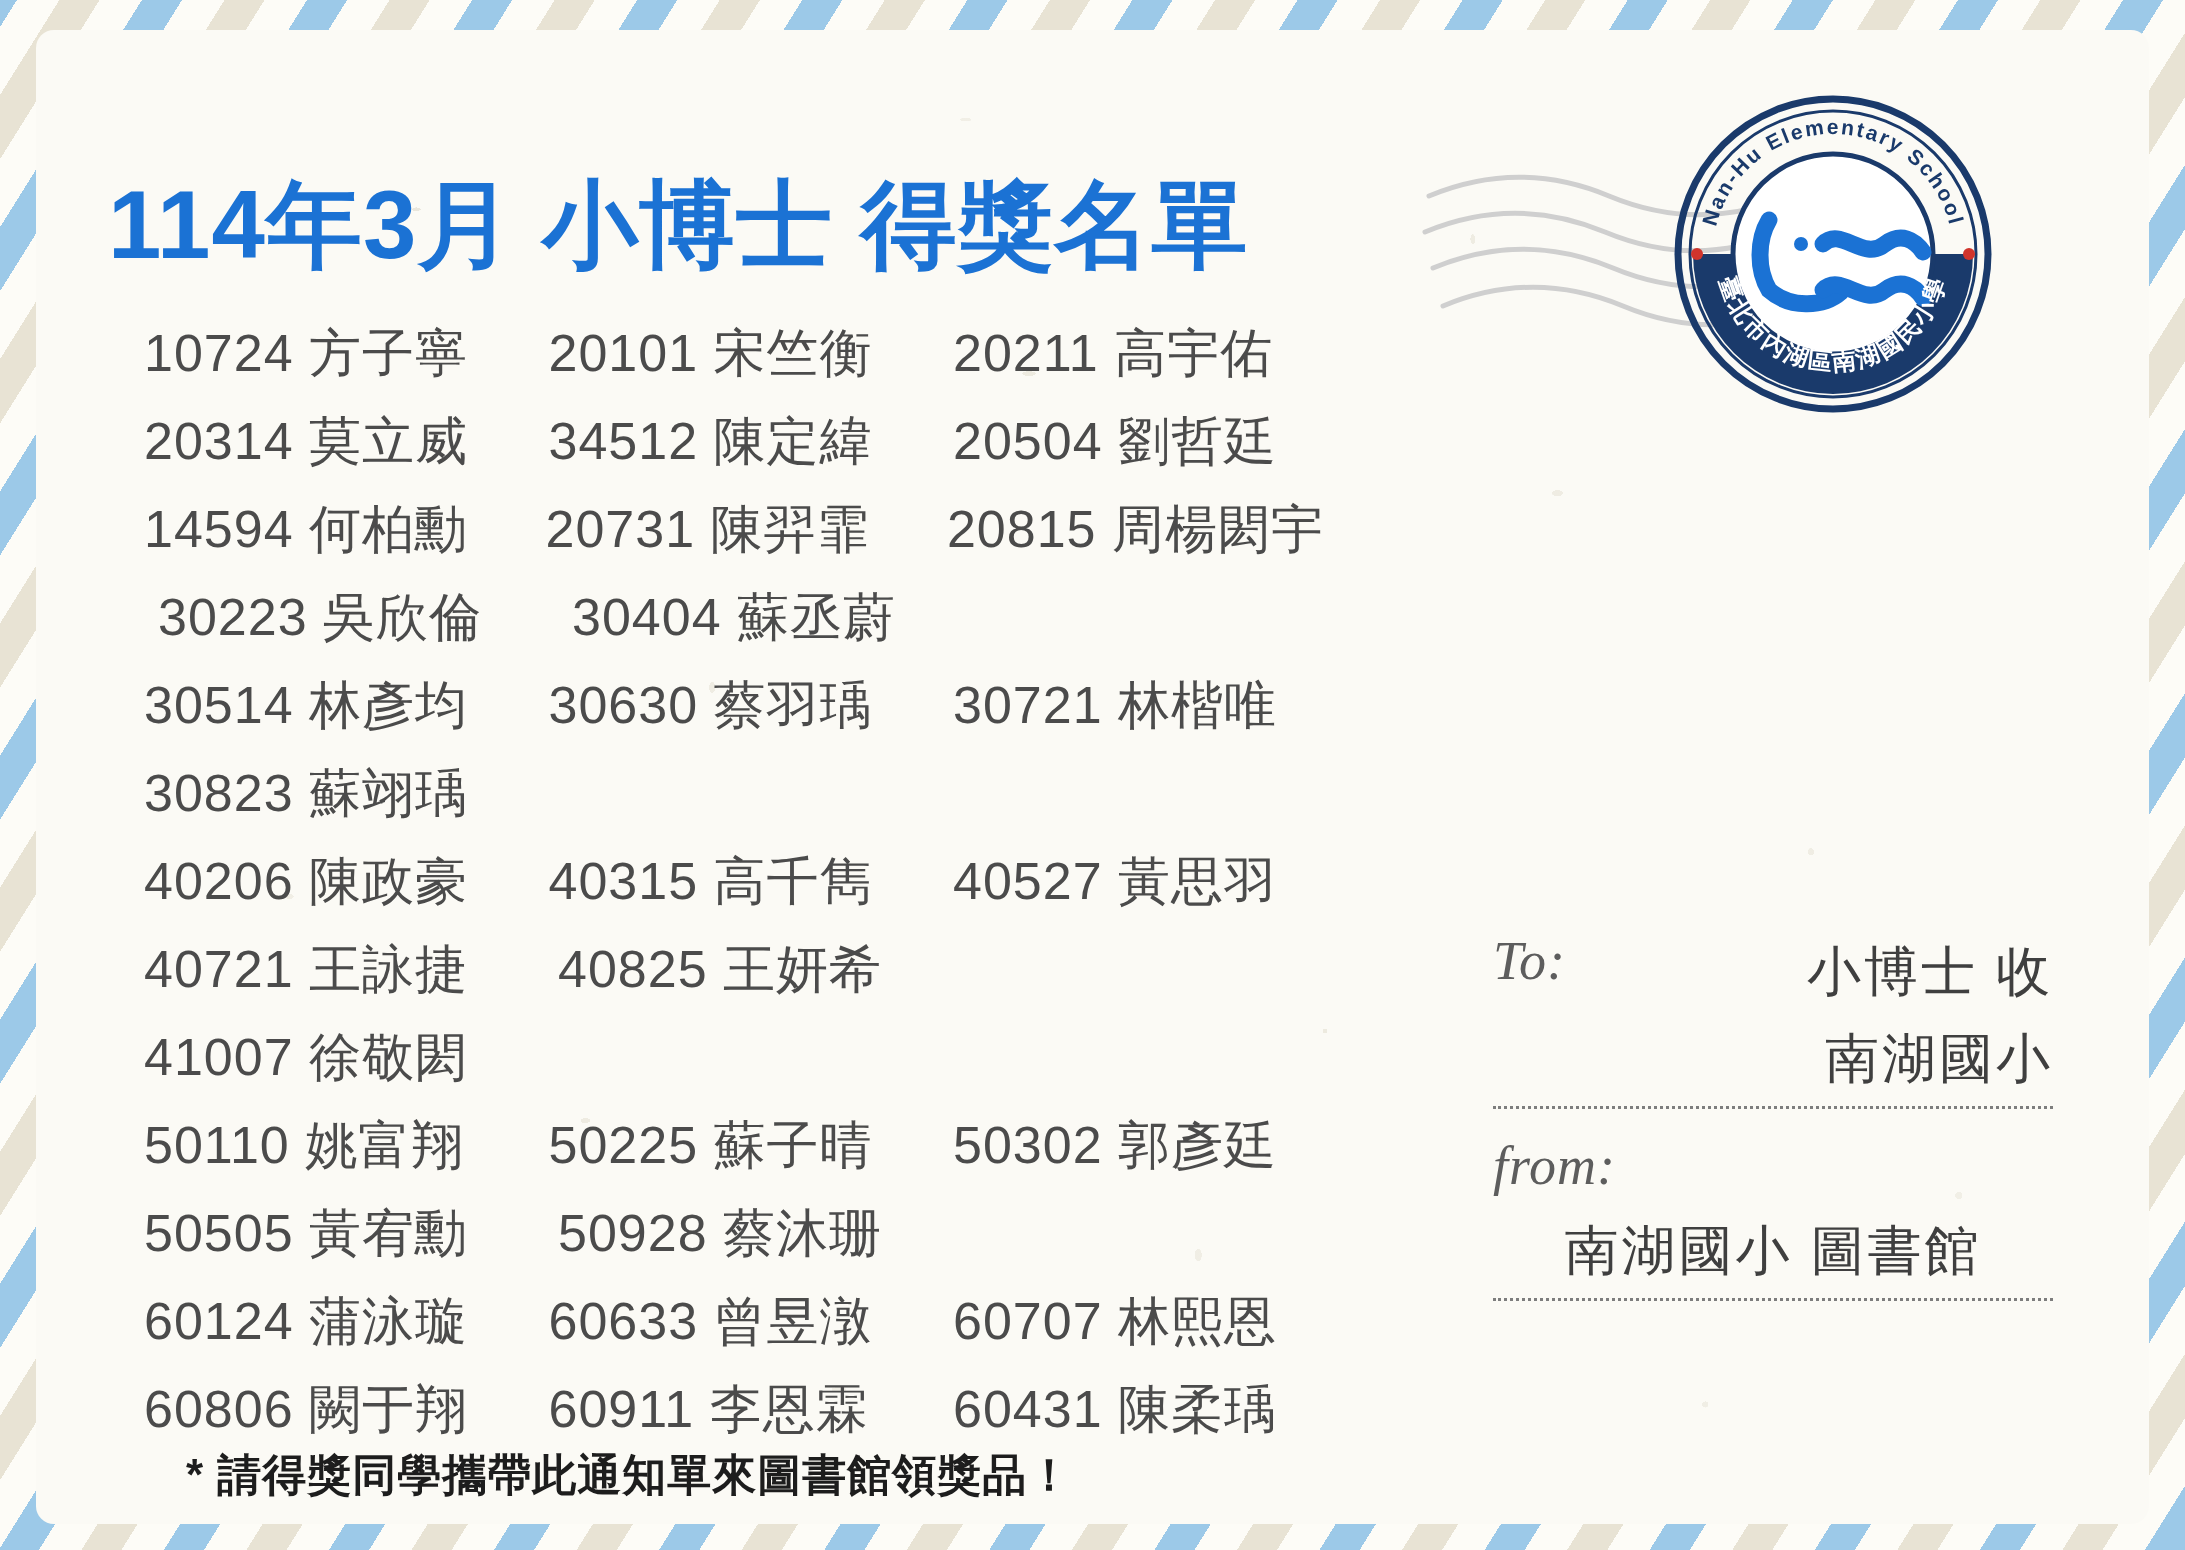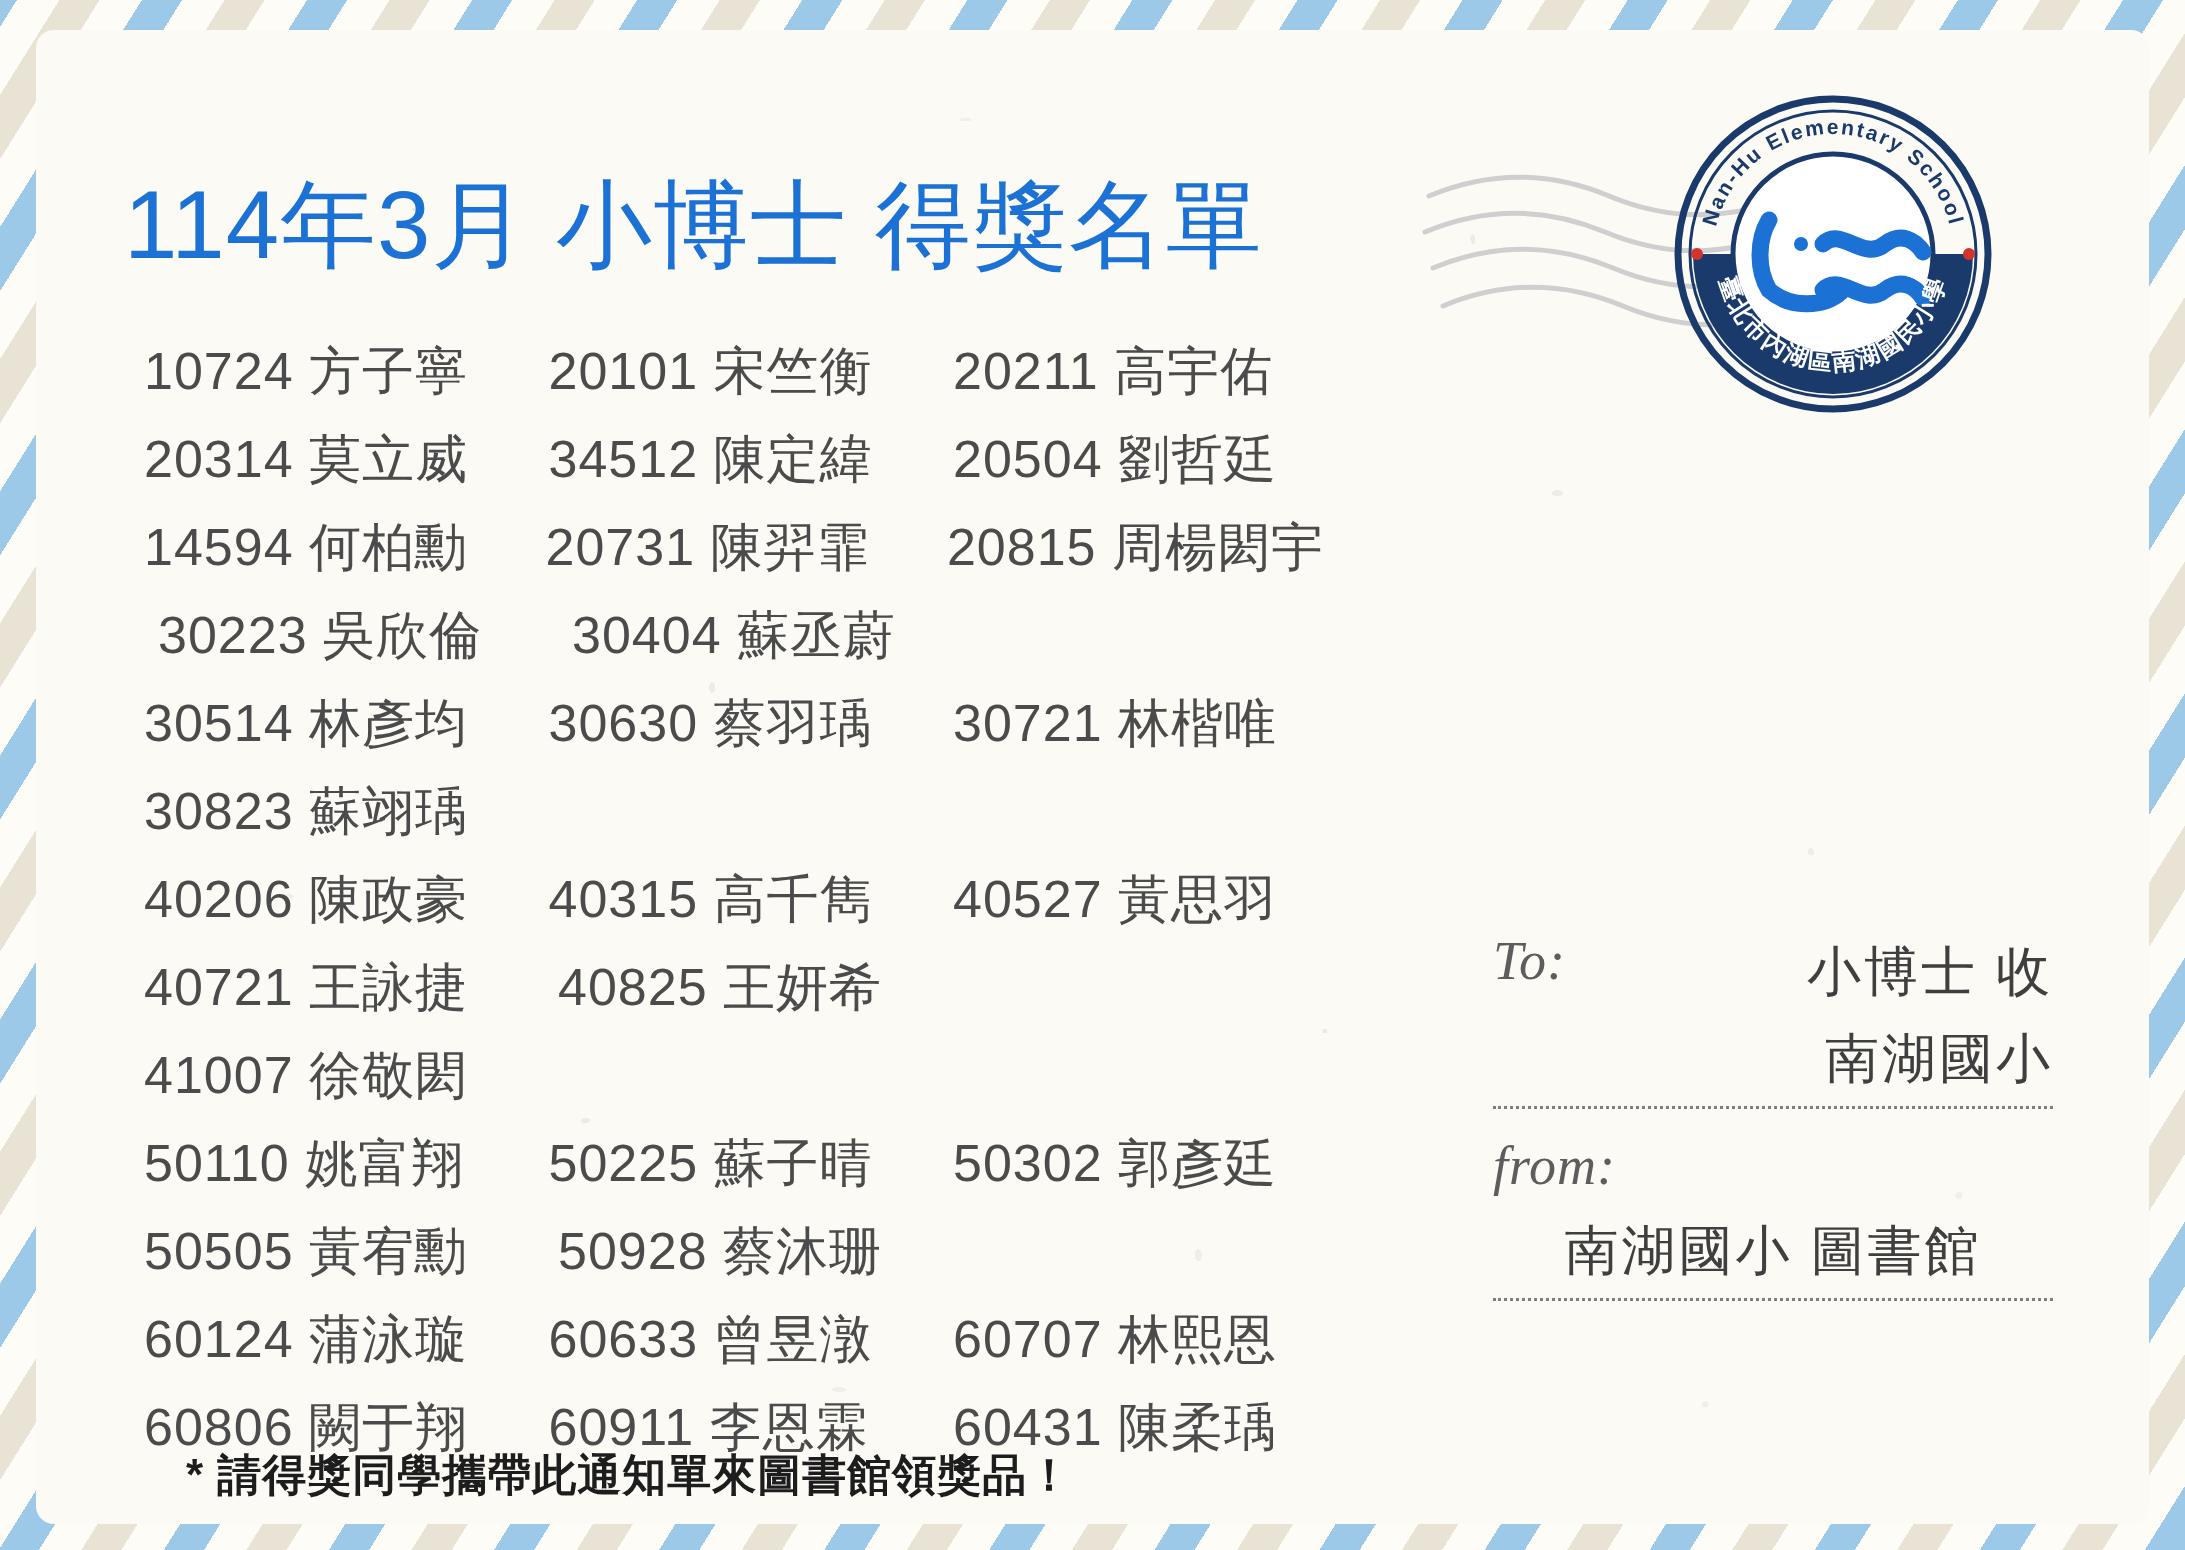--- a/index.html
+++ b/index.html
@@ -49,33 +49,33 @@
       radial-gradient(ellipse 4px 8px at 68% 14%, rgba(196,188,162,.40) 0 60%, transparent 61%),
       radial-gradient(ellipse 7px 4px at 12% 58%, rgba(196,188,162,.36) 0 60%, transparent 61%),
       radial-gradient(ellipse 6px 6px at 91% 78%, rgba(196,188,162,.32) 0 60%, transparent 61%),
       radial-gradient(ellipse 9px 3px at 44% 6%, rgba(196,188,162,.30) 0 60%, transparent 61%),
       radial-gradient(ellipse 5px 5px at 79% 92%, rgba(196,188,162,.34) 0 60%, transparent 61%);
   }
 
   
   #title{
     position:absolute;
-    left:88px;top:78px;
+    left:72px;top:78px;
     font-size:96px;
-    font-weight:normal;
+    font-weight:bold;
     letter-spacing:1px;
     color:#1b72d4;
     white-space:nowrap;
     line-height:1.1;
   }
 
   
   #names{
     position:absolute;
-    left:108px;top:298px;
+    left:108px;top:280px;
     width:1180px;
   }
   .name-row{
     display:flex;
     height:88px;
     align-items:center;
   }
   .name-cell{
     font-size:52px;
     color:#4b4b4b;

